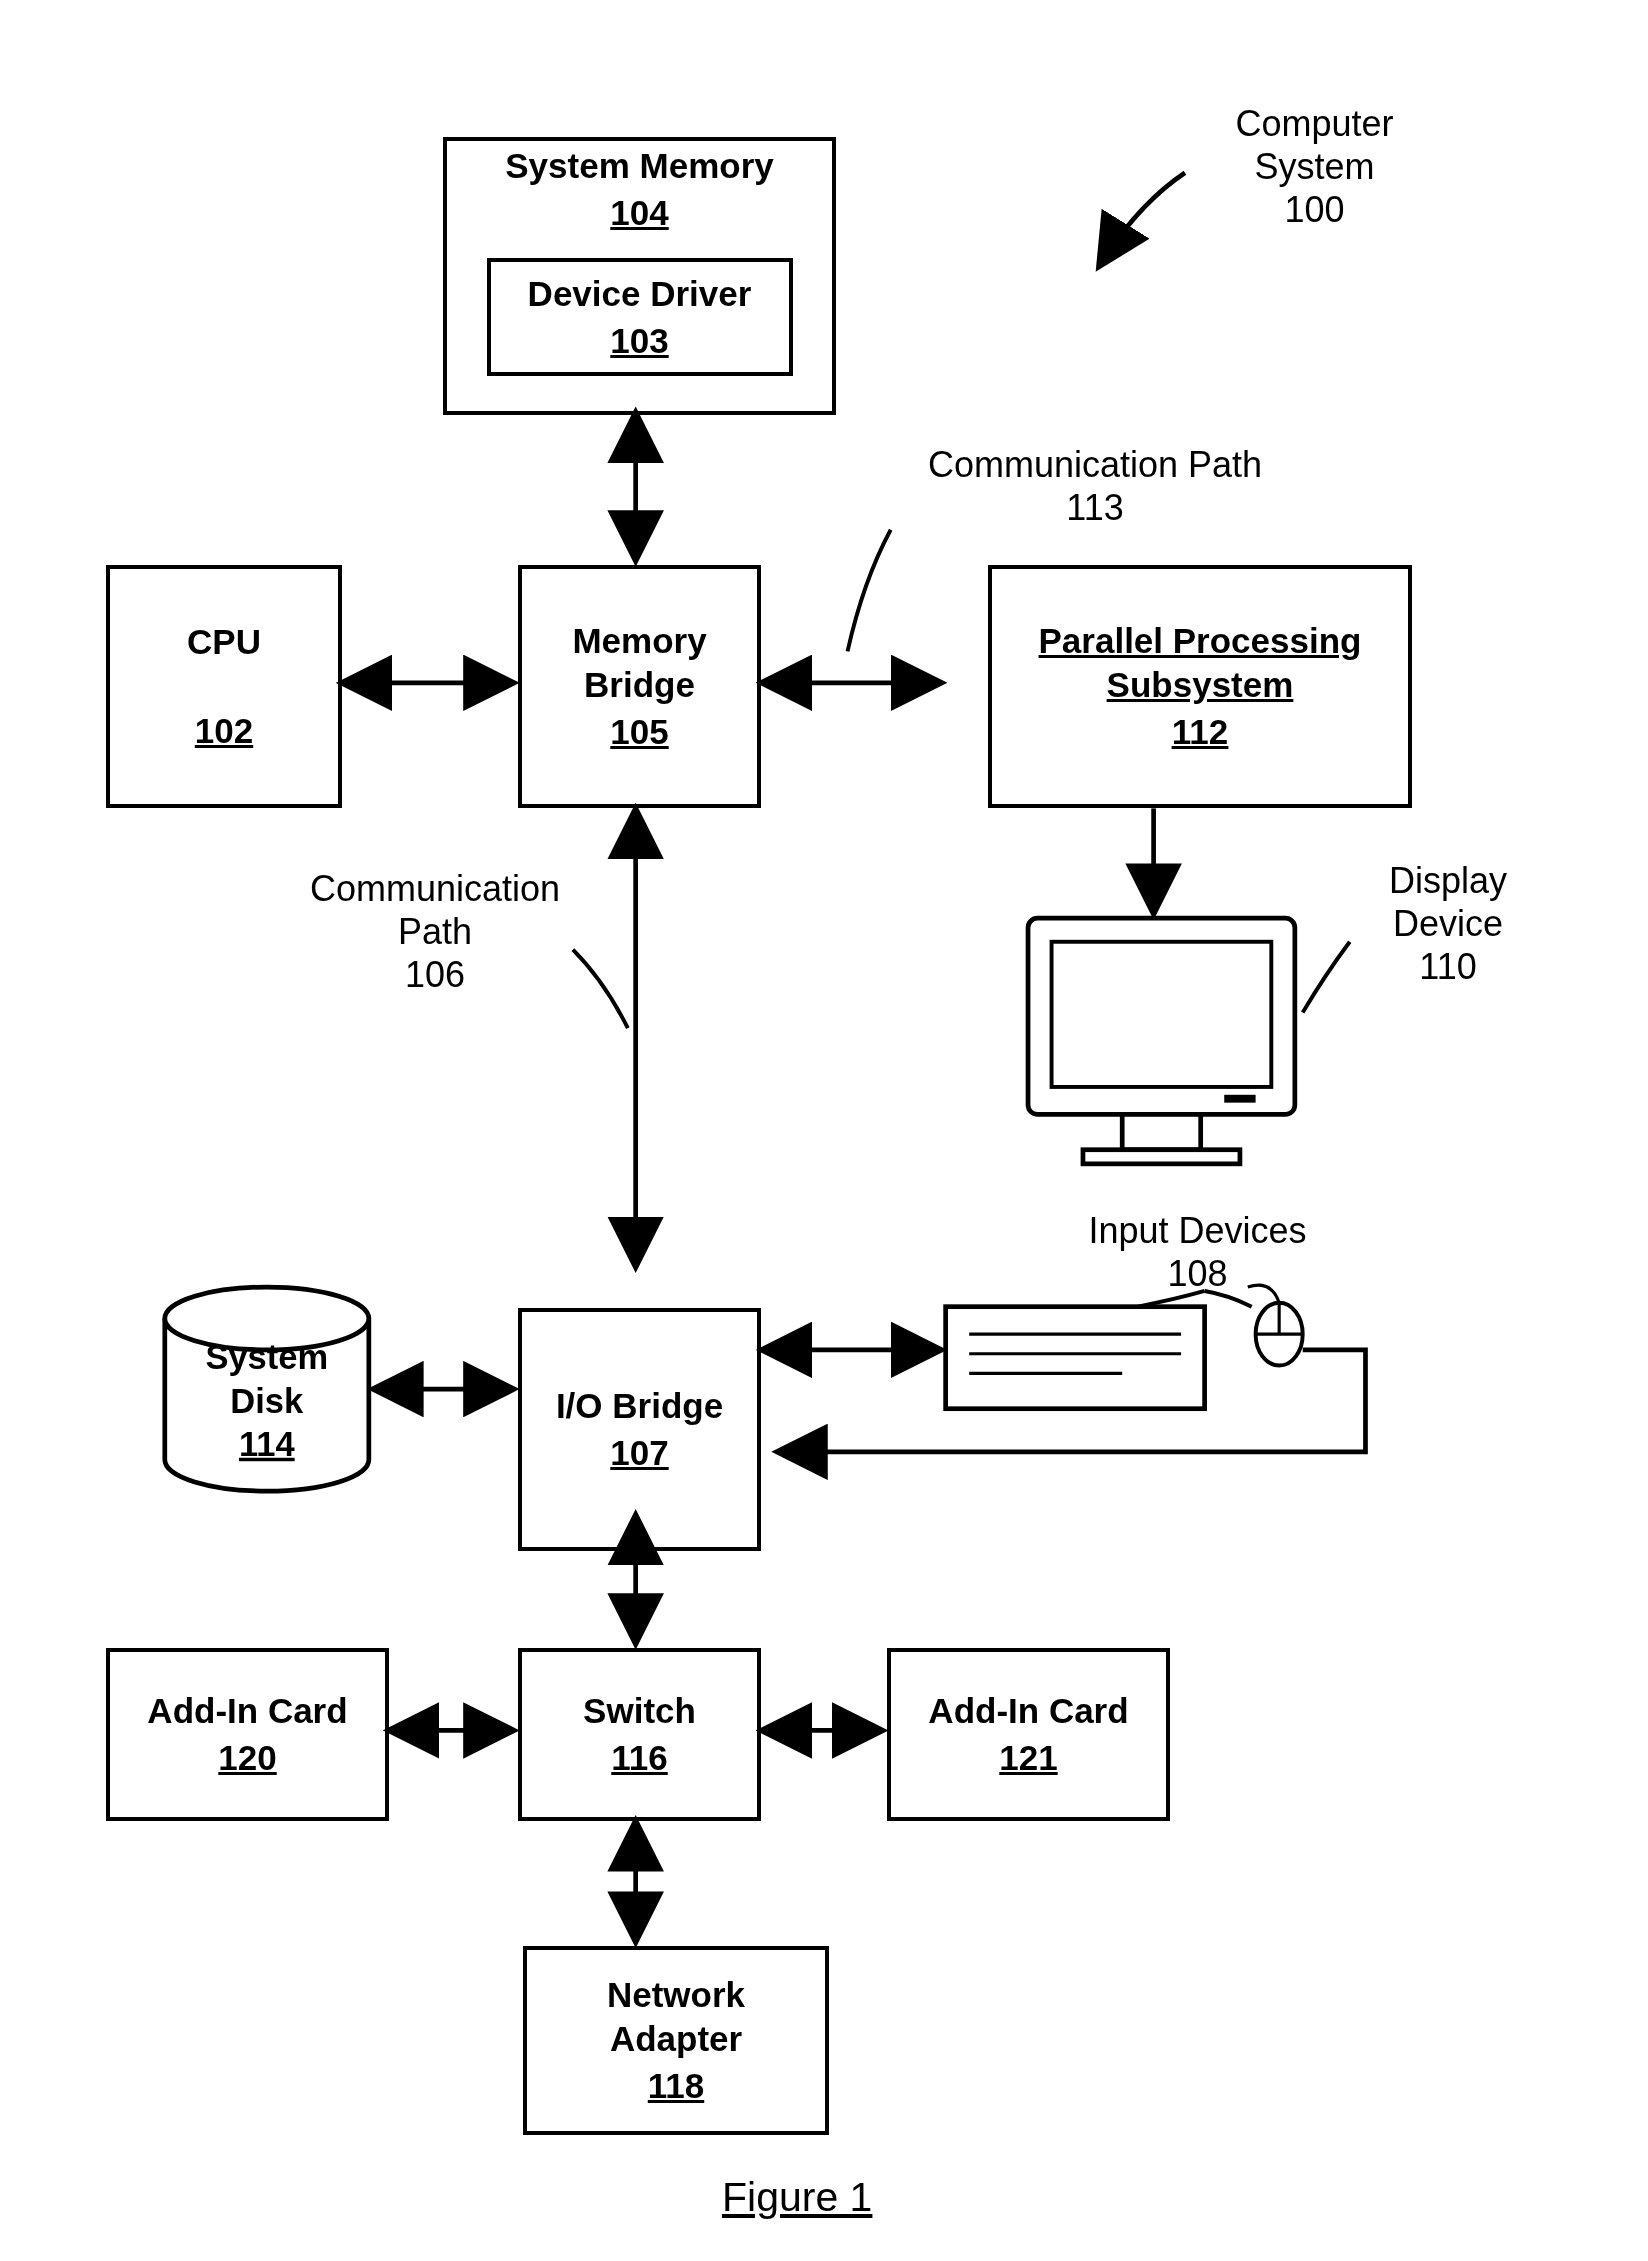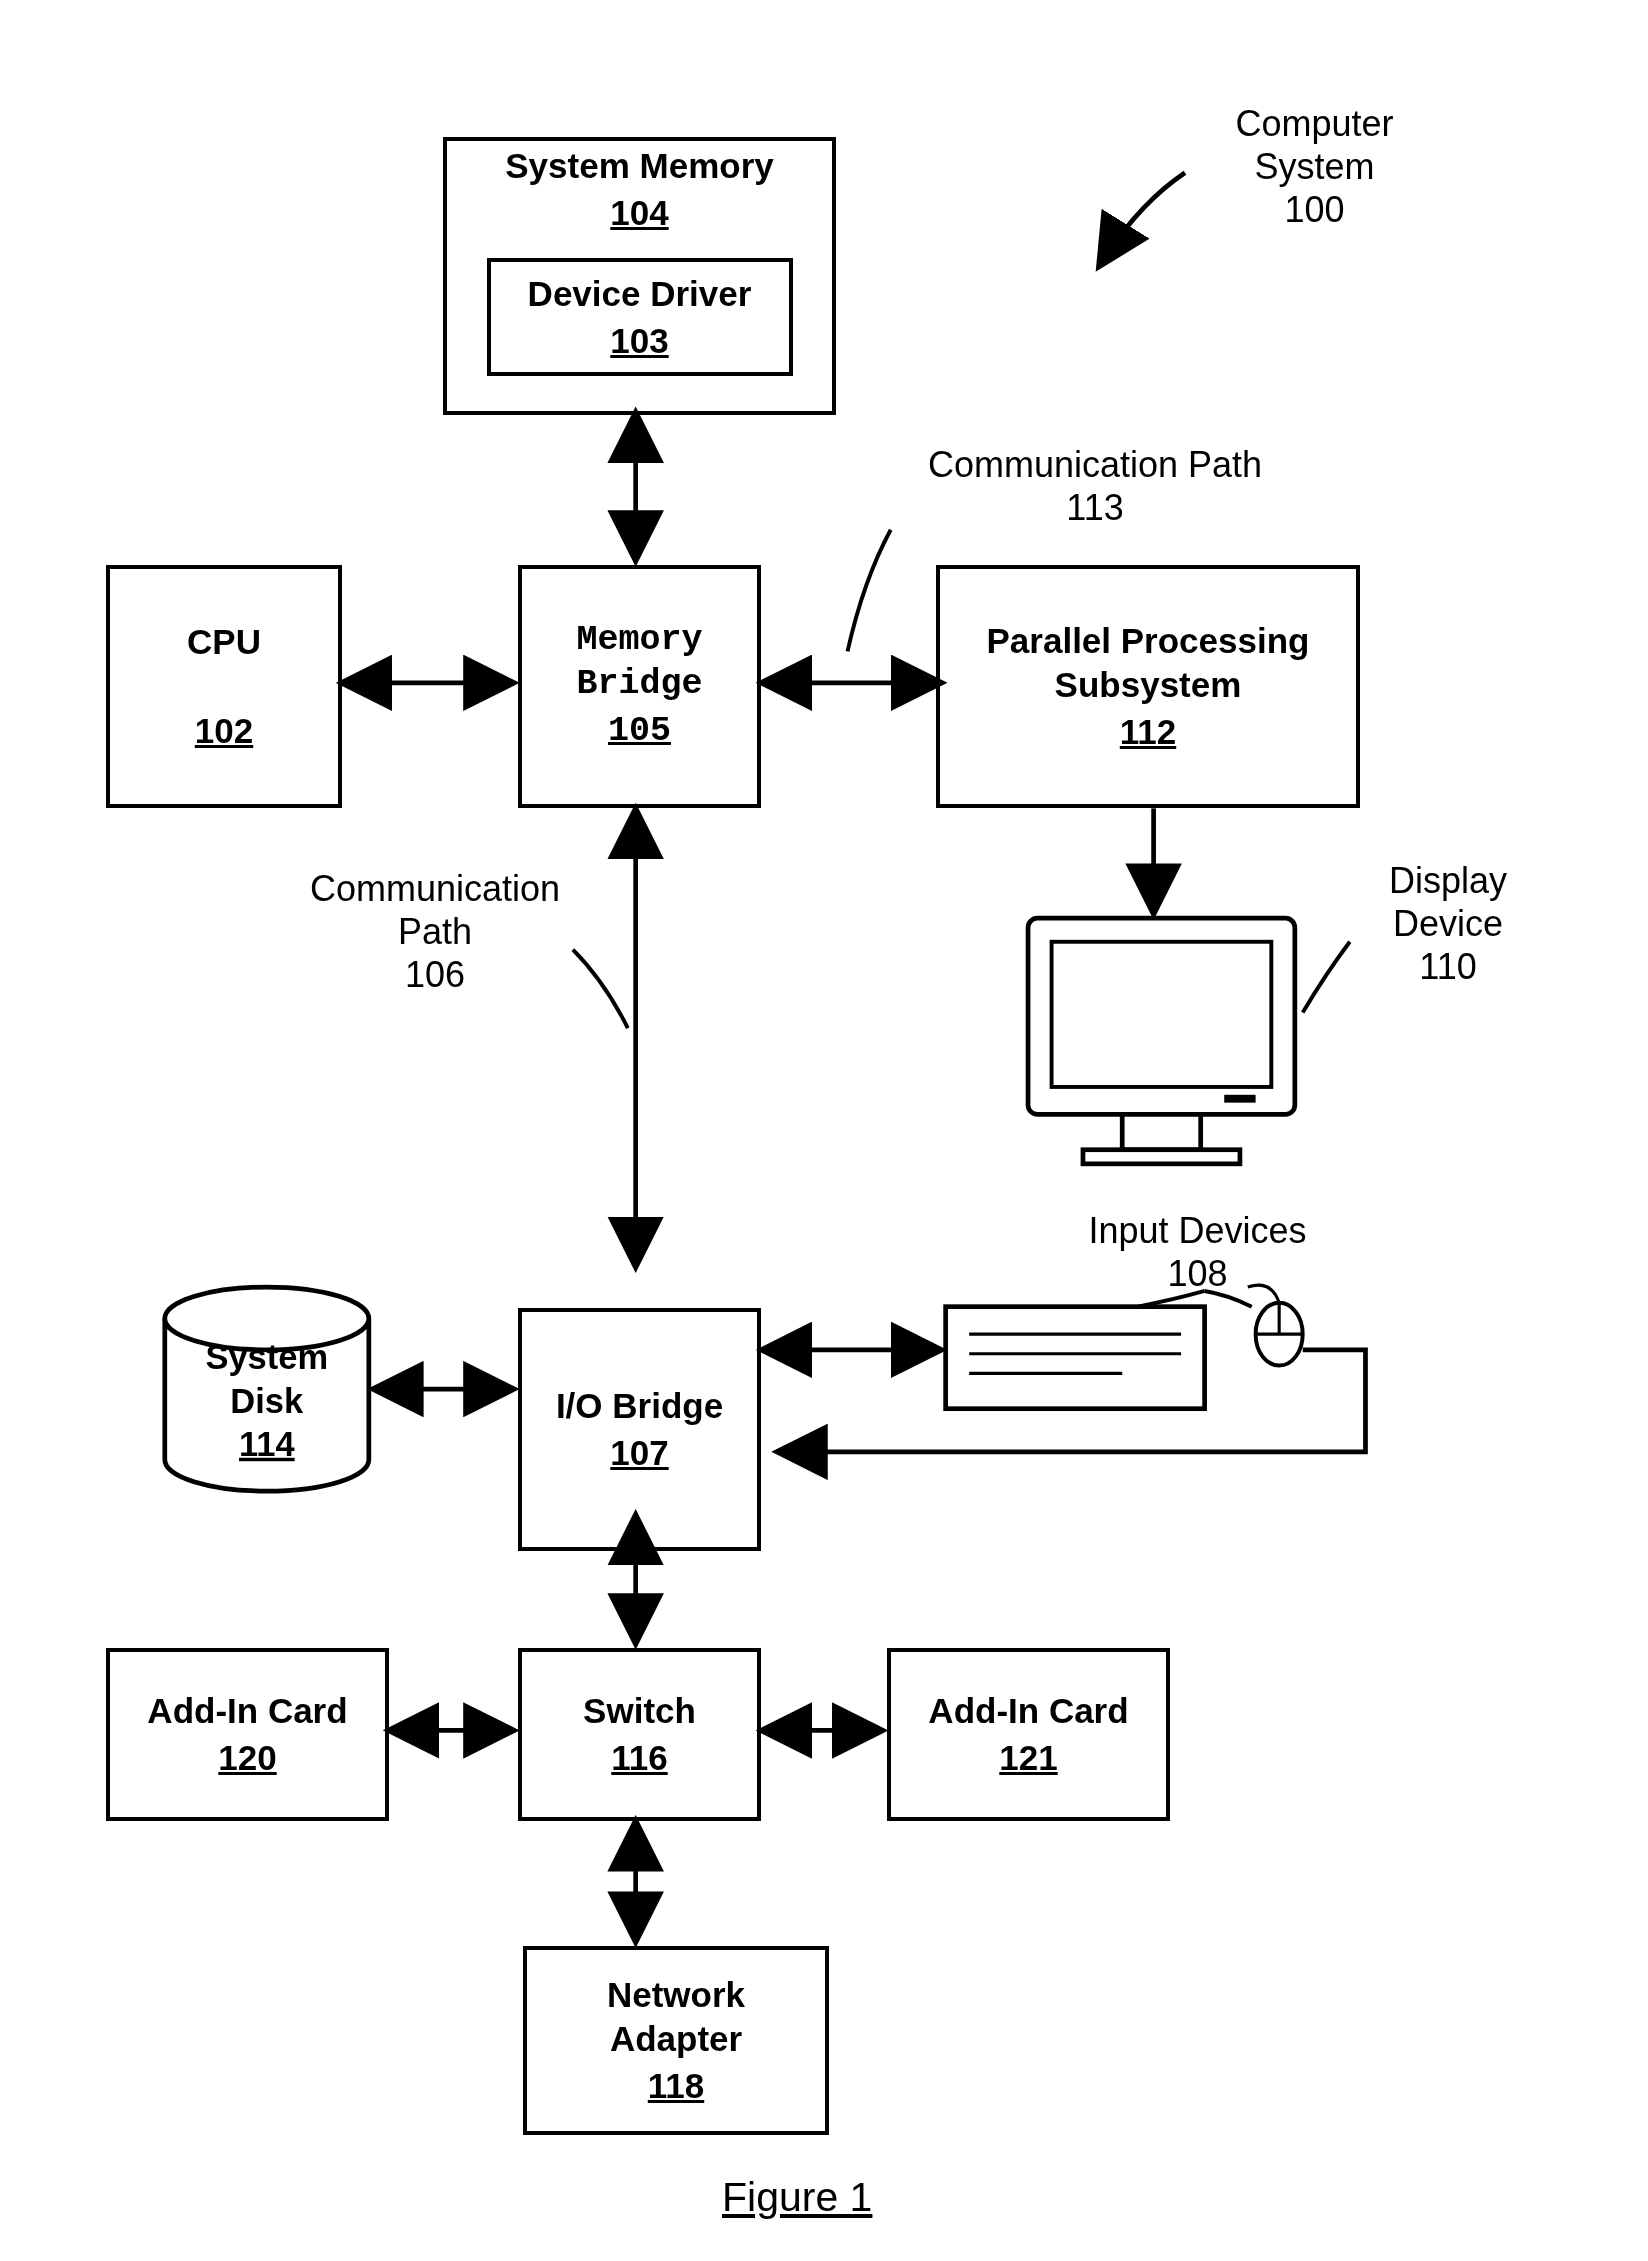--- a/index.html
+++ b/index.html
@@ -67,26 +67,26 @@
       <div>Device Driver</div>
       <div class="ref">103</div>
     </div>
   </div>
 
   <div class="box" style="left:106px; top:565px; width:228px; height:235px;gap:42px;">
     <div>CPU</div>
     <div class="ref">102</div>
   </div>
 
-  <div class="box" style="left:518px; top:565px; width:235px; height:235px;font-family:Liberation Mono, monospace;">
+  <div class="box" style="left:518px; top:565px; width:235px; height:235px;">
     <div>Memory<br>Bridge</div>
     <div class="ref">105</div>
   </div>
 
-  <div class="box" style="left:936px; top:565px; width:416px; height:235px;">
+  <div class="box" style="left:988px; top:565px; width:416px; height:235px;text-decoration:underline;">
     <div>Parallel Processing<br>Subsystem</div>
     <div class="ref">112</div>
   </div>
 
   <div class="label" style="left:887px; top:443px; width:416px;">Communication Path<br>113</div>
 
   <div class="label" style="left:290px; top:867px; width:290px;">Communication<br>Path<br>106</div>
 
   <div class="label" style="left:1350px; top:859px; width:196px;">Display<br>Device<br>110</div>
 

